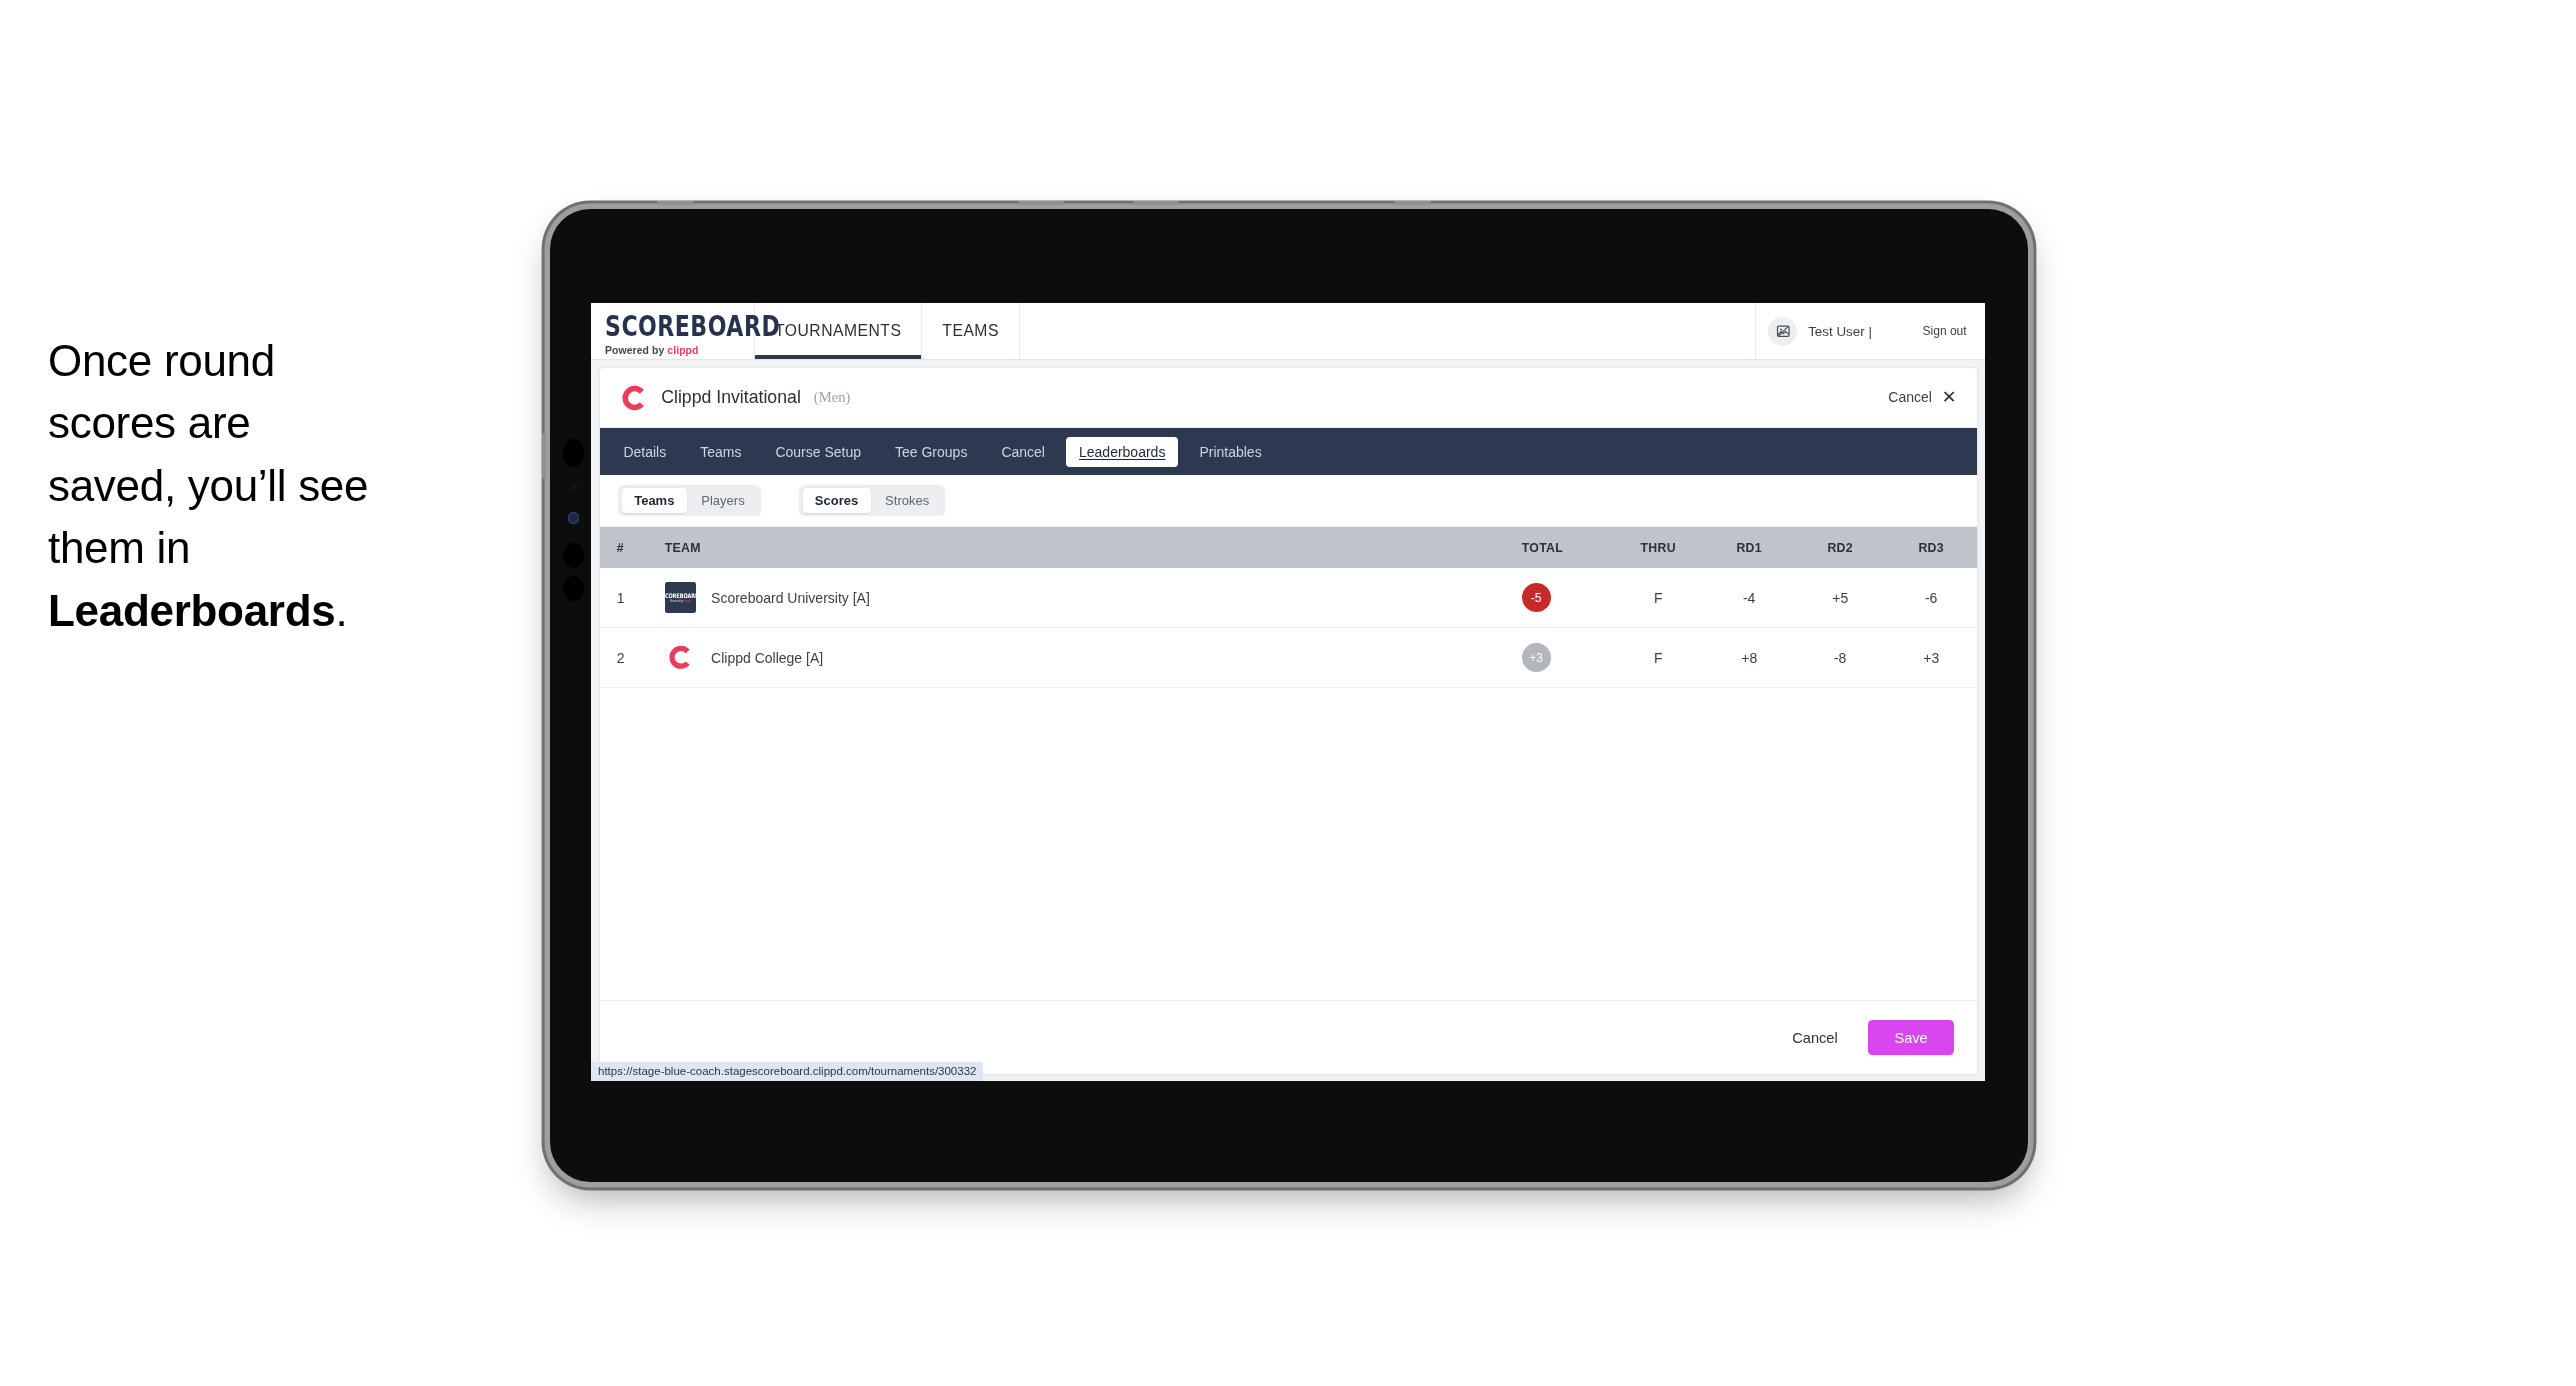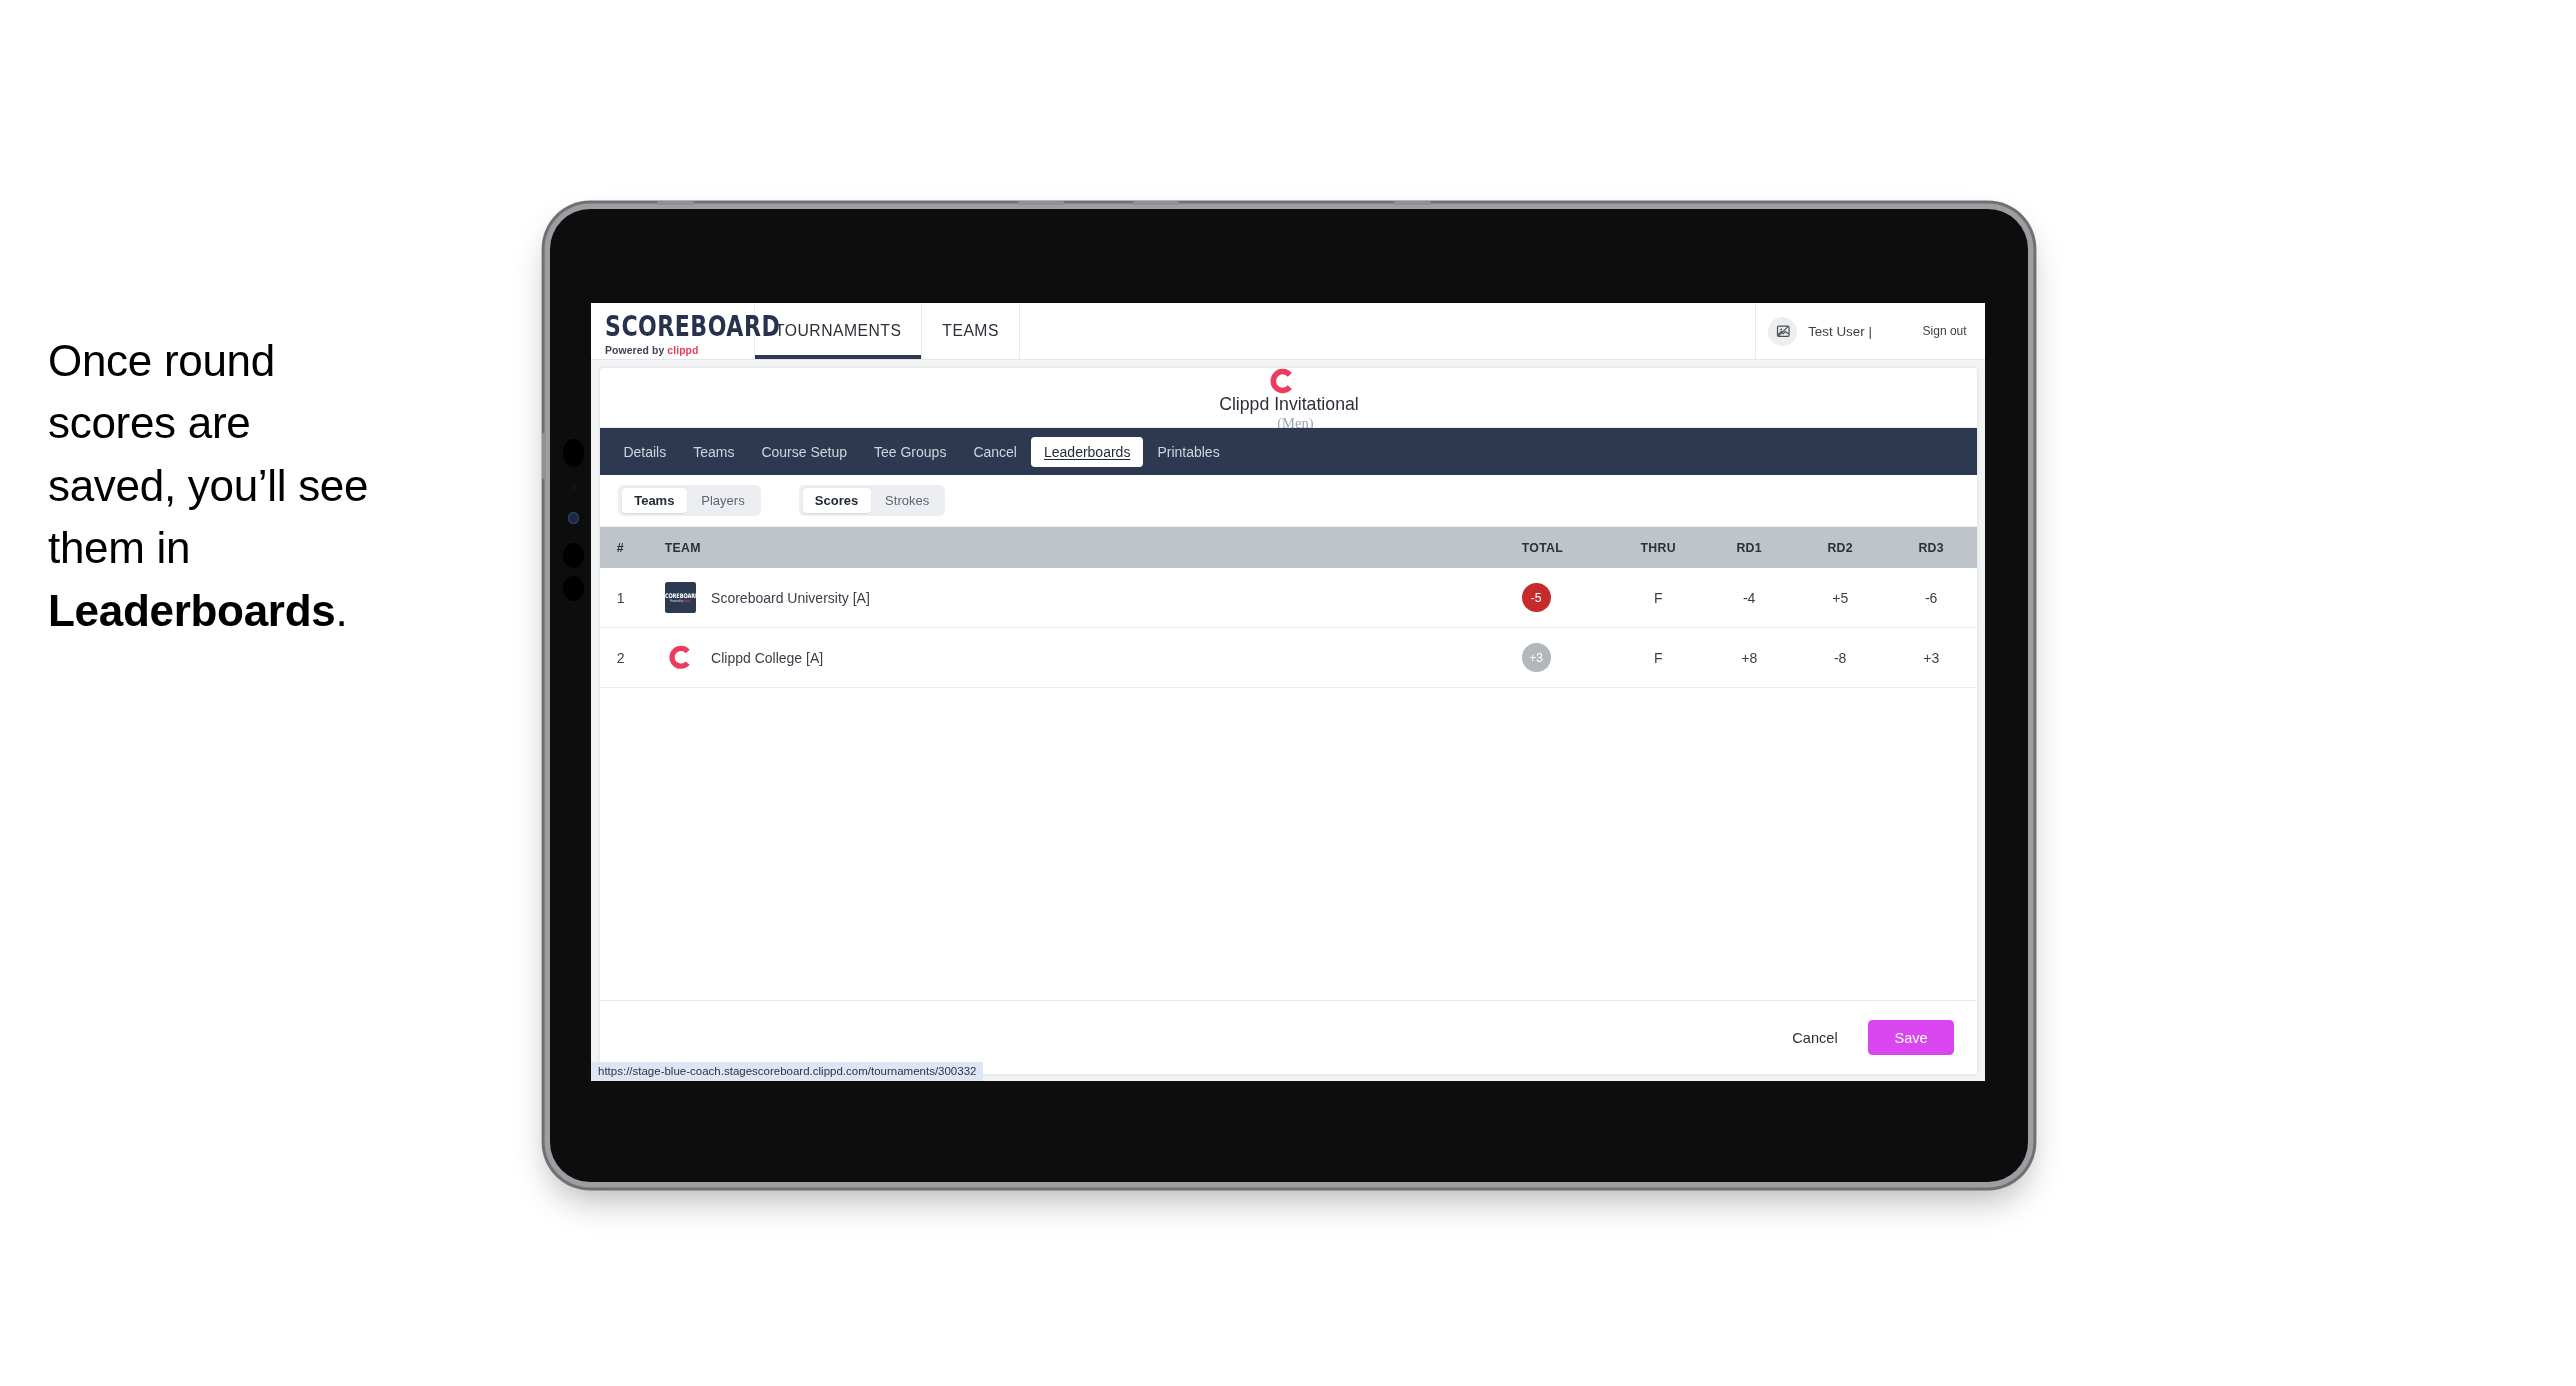--- a/index.html
+++ b/index.html
@@ -147,21 +147,20 @@
     border-radius: 3.8px;
     display: flex; flex-direction: column;
     box-shadow: 0 0.8px 3.1px rgba(0,0,0,0.05);
   }
 
   #modal-header {
     height: 60px;
     display: flex; align-items: center;
     padding: 0 20px 0 21.5px;
     border-bottom: 0.8px solid #ededf0;
-    flex-direction: column;
   }
   #modal-logo {
     width: 26px; height: 26px;
     display: flex; align-items: center; justify-content: center;
     margin-right: 14px;
   }
   #modal-title {
     font-size: 17.7px; color: #2b3039; font-weight: 400;
   }
   #modal-title-gender {
@@ -173,21 +172,21 @@
     font-size: 14px; color: #3a3f47; cursor: pointer;
   }
   #cancel-top .x { font-size: 17.7px; color: #2b3039; line-height: 1; }
 
   
   #section-nav {
     height: 47px;
     background: #2c3950;
     display: flex; align-items: center;
     padding: 0 10.7px;
-    gap: 1px;
+    gap: 8px;
   }
   .section-tab {
     padding: 7px 13px;
     font-size: 14px;
     color: #cfd4dd;
     border-radius: 3.8px;
     cursor: pointer;
     white-space: nowrap;
   }
   .section-tab.active {

